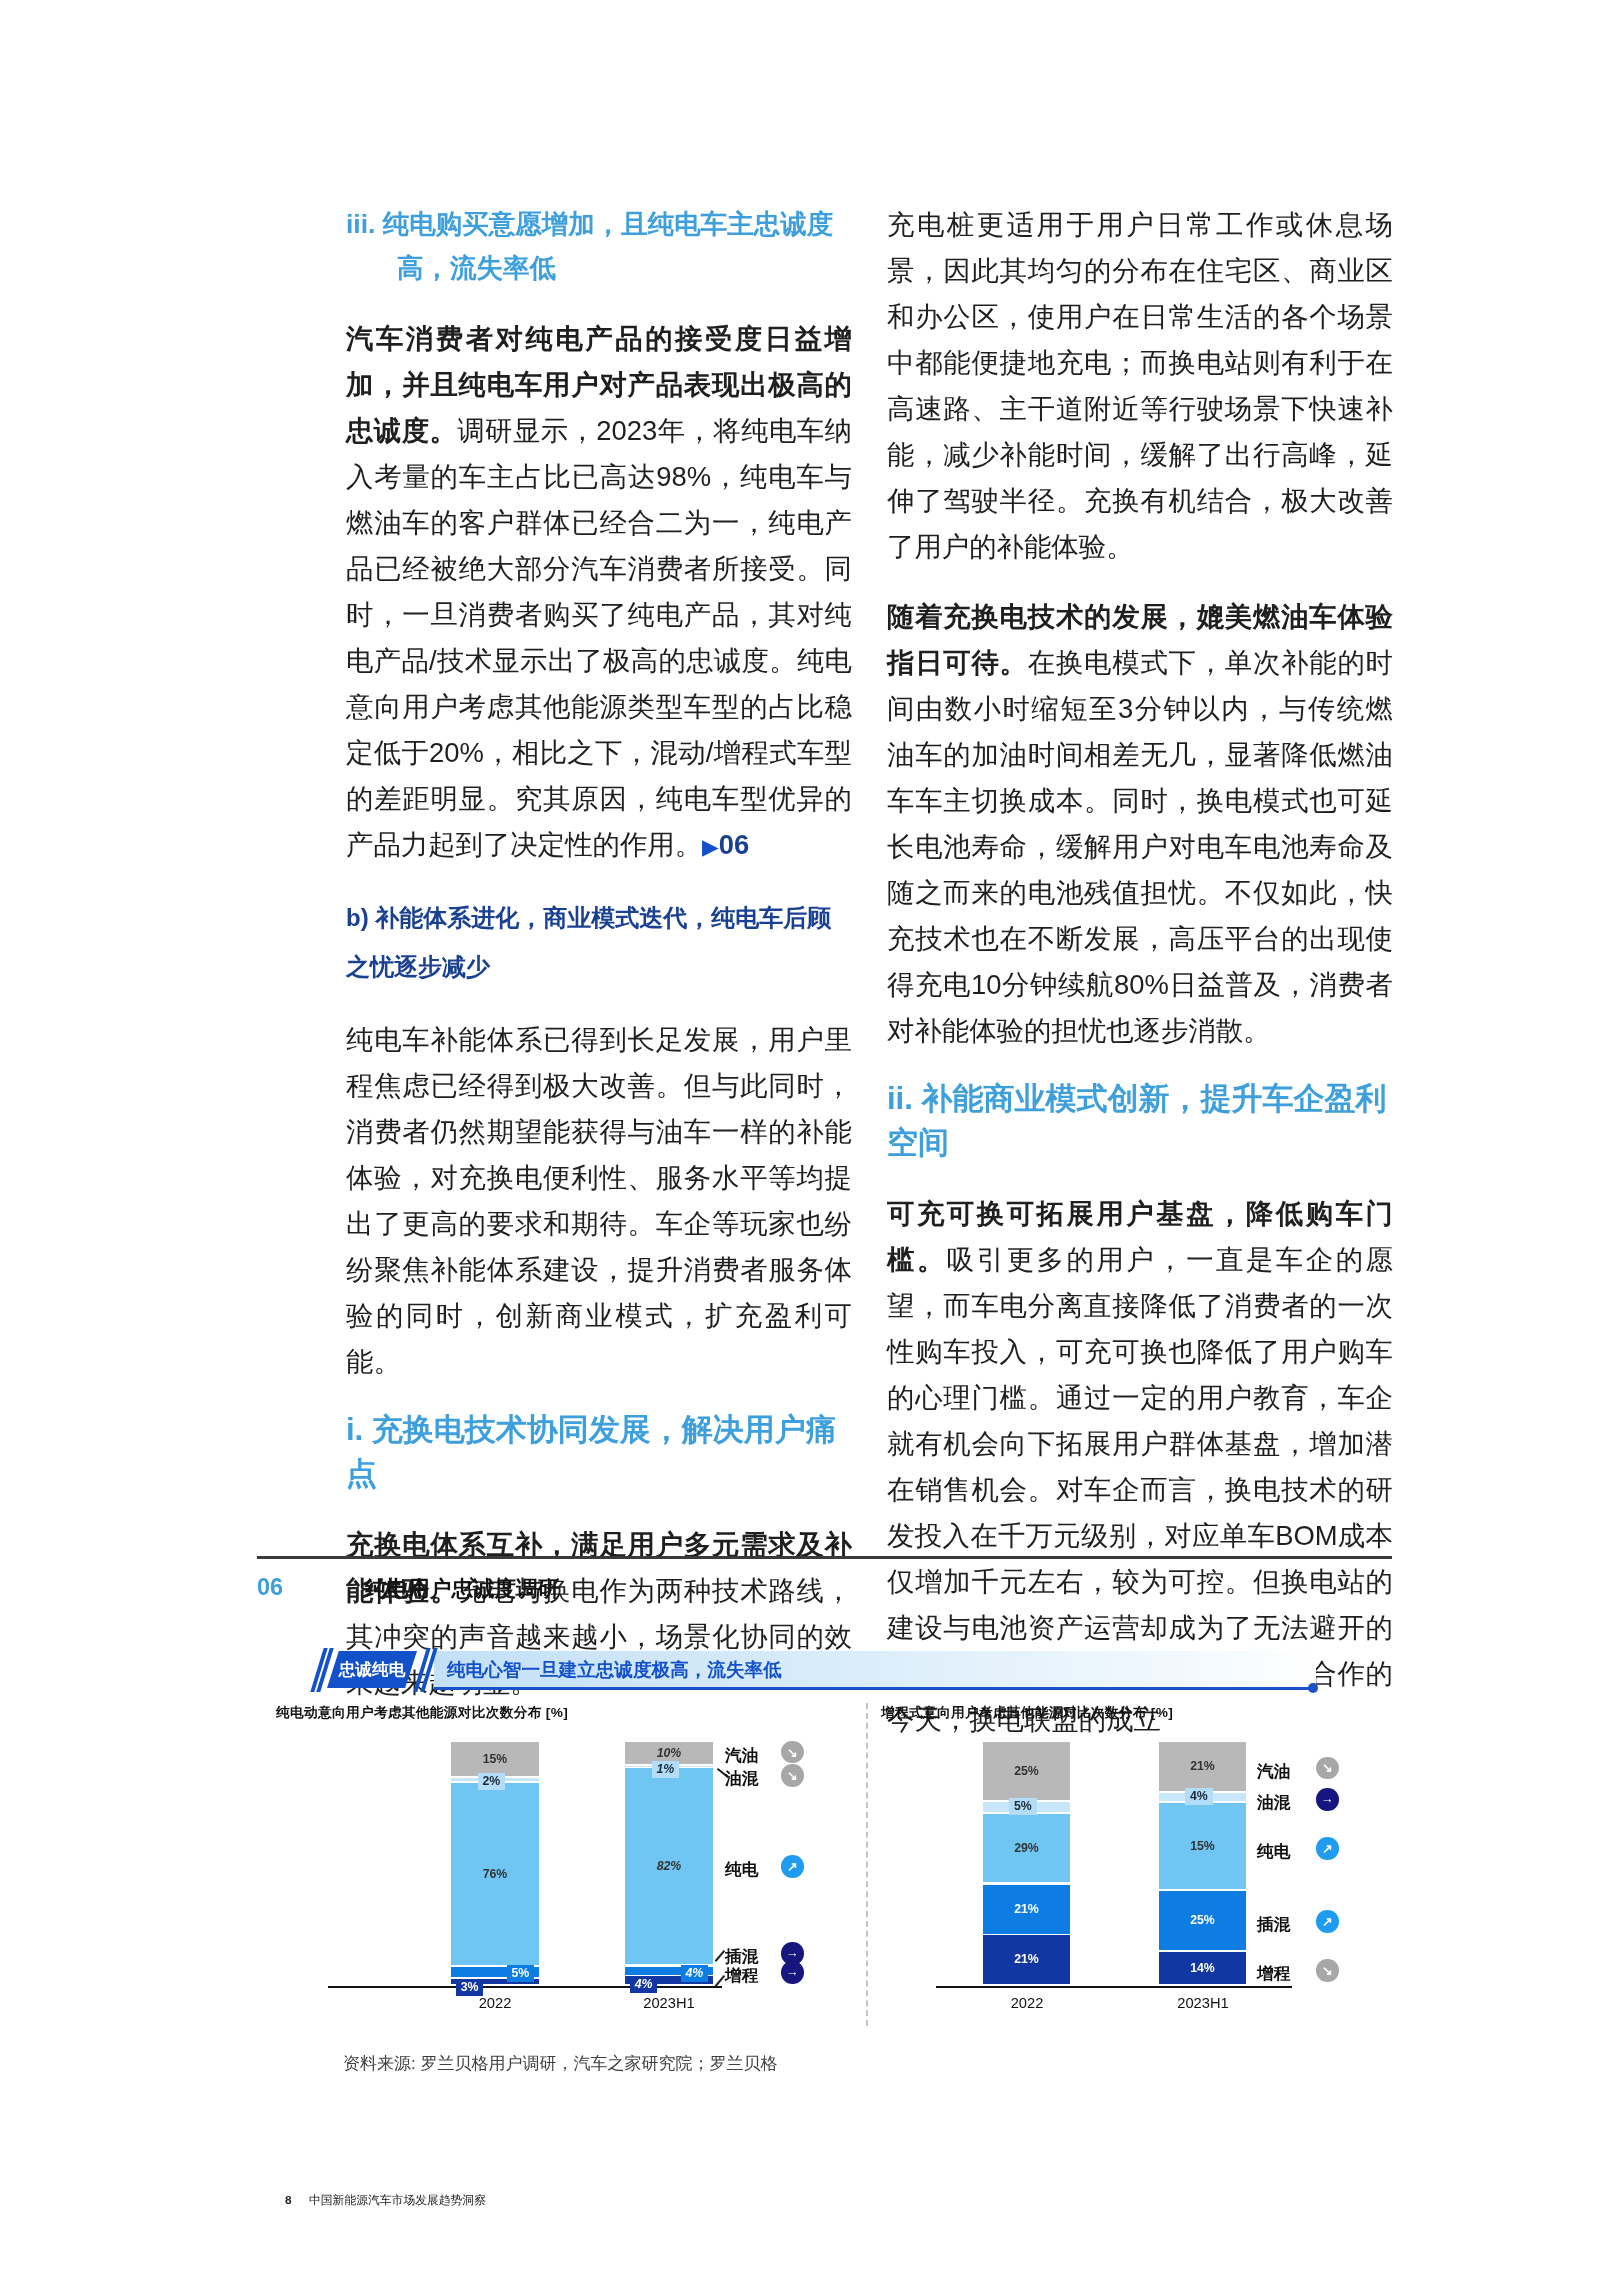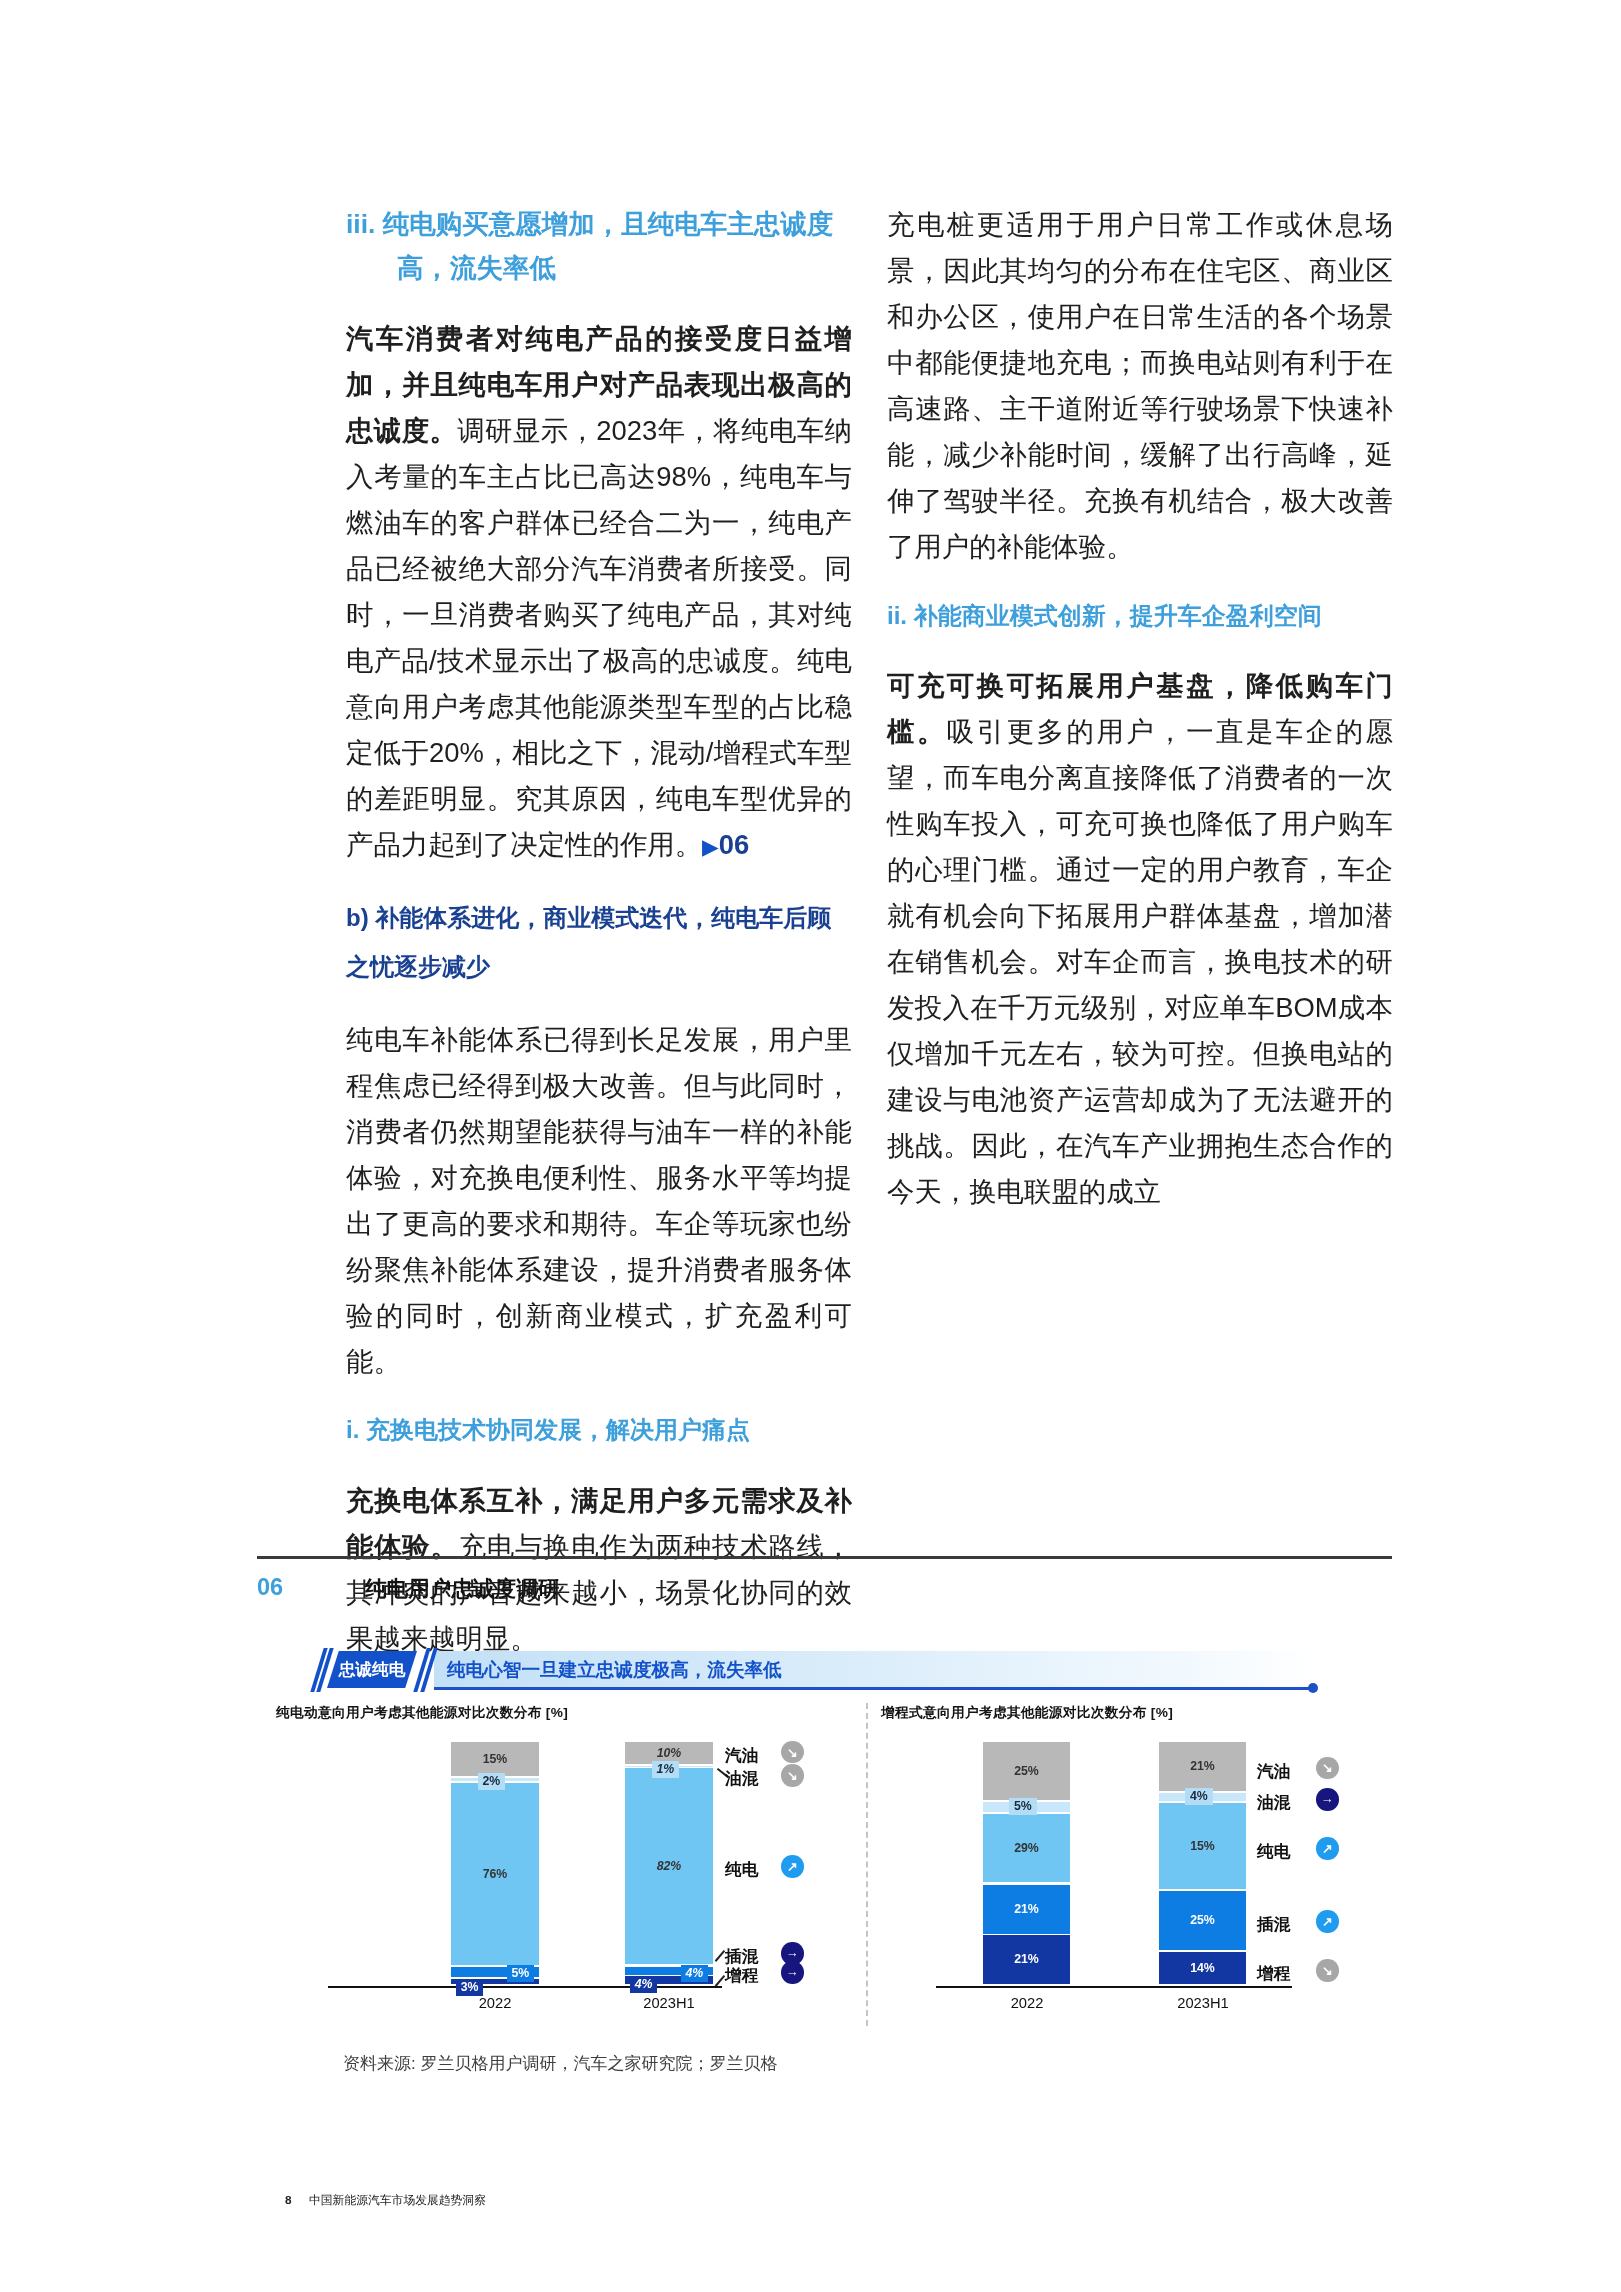--- a/index.html
+++ b/index.html
@@ -8,21 +8,21 @@
     font-family:"Liberation Sans", sans-serif;color:#1f1f1f;overflow:hidden;margin:0 auto;
   }
   
   .col{position:absolute;top:202px;width:506px;}
   .col-left{left:346px;}
   .col-right{left:887px;}
   .col p{font-size:27.4px;line-height:46px;text-align:justify;margin:0 0 23.5px 0;}
   .col p b{font-weight:700;}
   .h-sky{color:#3d9fdb;font-size:26.5px;line-height:44px;font-weight:700;margin:0 0 25.5px 0;}
   .hang{padding-left:51px;text-indent:-51px;}
-  .h-sub{color:#3d9fdb;font-size:24px;line-height:44px;font-weight:700;margin:15.7px 0 25.5px 0;}
+  .h-sub{color:#3d9fdb;font-size:31px;line-height:44px;font-weight:700;margin:15.7px 0 25.5px 0;}
   .h-navy{color:#1a4191;font-size:24px;line-height:49px;font-weight:700;margin:0 0 25.5px 0;}
   .ref{white-space:nowrap;}
   .ref-arrow{color:#1251c9;font-size:21.6px;}
   .ref-num{color:#1a4191;font-weight:700;}
   
   .fig-rule{position:absolute;left:257px;top:1556px;width:1135px;height:2.9px;background:#3a3a3a;}
   .fig-number{position:absolute;left:257px;top:1574px;font-size:23.5px;font-weight:700;color:#3d9fdb;}
   .fig-title{position:absolute;left:365px;top:1574px;font-size:21.6px;font-weight:700;color:#141414;}
   .banner-strip{position:absolute;left:434px;top:1651px;width:882px;height:39px;
     background:linear-gradient(90deg,#c3e0f6 0%,#d9ecfa 45%,#f2f9fe 85%,#ffffff 100%);}
@@ -67,20 +67,21 @@
     <div class="h-sky hang">iii. 纯电购买意愿增加，且纯电车主忠诚度高，流失率低</div>
     <p><b>汽车消费者对纯电产品的接受度日益增加，并且纯电车用户对产品表现出极高的忠诚度。</b><span>调研显示，2023年，将纯电车纳入考量的车主占比已高达98%，纯电车与燃油车的客户群体已经合二为一，纯电产品已经被绝大部分汽车消费者所接受。同时，一旦消费者购买了纯电产品，其对纯电产品/技术显示出了极高的忠诚度。纯电意向用户考虑其他能源类型车型的占比稳定低于20%，相比之下，混动/增程式车型的差距明显。究其原因，纯电车型优异的产品力起到了决定性的作用。</span><span class="ref"><span class="ref-arrow">▶</span><span class="ref-num">06</span></span></p>
     <div class="h-navy">b) 补能体系进化，商业模式迭代，纯电车后顾之忧逐步减少</div>
     <p>纯电车补能体系已得到长足发展，用户里程焦虑已经得到极大改善。但与此同时，消费者仍然期望能获得与油车一样的补能体验，对充换电便利性、服务水平等均提出了更高的要求和期待。车企等玩家也纷纷聚焦补能体系建设，提升消费者服务体验的同时，创新商业模式，扩充盈利可能。</p>
     <div class="h-sub">i. 充换电技术协同发展，解决用户痛点</div>
     <p><b>充换电体系互补，满足用户多元需求及补能体验。</b><span>充电与换电作为两种技术路线，其冲突的声音越来越小，场景化协同的效果越来越明显。</span></p>
   </div>
 
   <div class="col col-right">
     <p>充电桩更适用于用户日常工作或休息场景，因此其均匀的分布在住宅区、商业区和办公区，使用户在日常生活的各个场景中都能便捷地充电；而换电站则有利于在高速路、主干道附近等行驶场景下快速补能，减少补能时间，缓解了出行高峰，延伸了驾驶半径。充换有机结合，极大改善了用户的补能体验。</p>
+    <p><b>随着充换电技术的发展，媲美燃油车体验指日可待。</b><span>在换电模式下，单次补能的时间由数小时缩短至3分钟以内，与传统燃油车的加油时间相差无几，显著降低燃油车车主切换成本。同时，换电模式也可延长电池寿命，缓解用户对电车电池寿命及随之而来的电池残值担忧。不仅如此，快充技术也在不断发展，高压平台的出现使得充电10分钟续航80%日益普及，消费者对补能体验的担忧也逐步消散。</span></p>
     <div class="h-sub">ii. 补能商业模式创新，提升车企盈利空间</div>
     <p><b>可充可换可拓展用户基盘，降低购车门槛。</b><span>吸引更多的用户，一直是车企的愿望，而车电分离直接降低了消费者的一次性购车投入，可充可换也降低了用户购车的心理门槛。通过一定的用户教育，车企就有机会向下拓展用户群体基盘，增加潜在销售机会。对车企而言，换电技术的研发投入在千万元级别，对应单车BOM成本仅增加千元左右，较为可控。但换电站的建设与电池资产运营却成为了无法避开的挑战。因此，在汽车产业拥抱生态合作的今天，换电联盟的成立</span></p>
   </div>
 
   <div class="fig-rule"></div>
   <div class="fig-number">06</div>
   <div class="fig-title">纯电用户忠诚度调研</div>
 
   <div class="banner-strip"></div>
   <div class="banner-line"></div>

